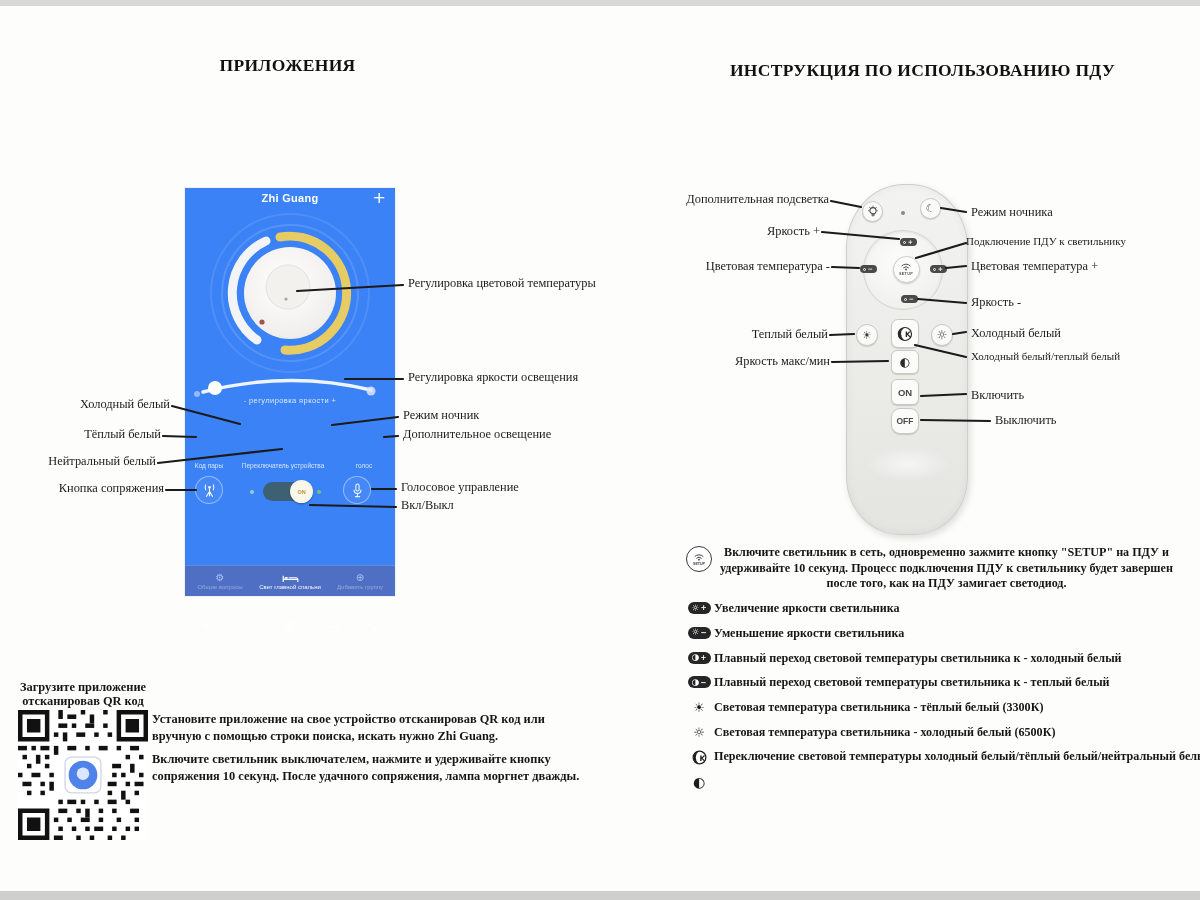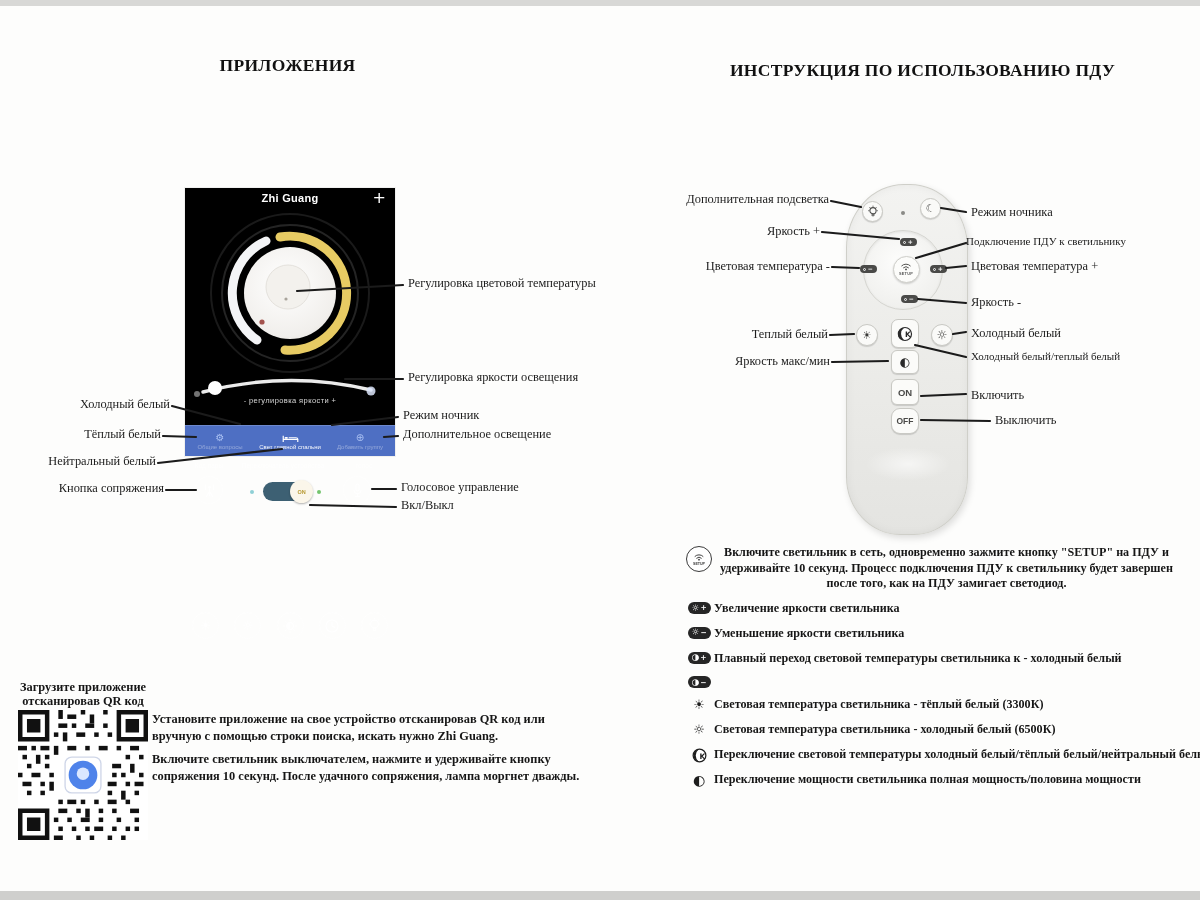--- a/index.html
+++ b/index.html
@@ -7,21 +7,21 @@
         font-family:"Liberation Serif","DejaVu Serif",serif;color:#1a1a1a;}
   .edge{position:absolute;left:0;width:100%;}
   .edge.top{top:0;height:6px;background:#d8d8d6;}
   .edge.bot{bottom:0;height:9px;background:#cfcfcd;}
   .abs{position:absolute;}
   .title{position:absolute;font-weight:700;font-size:17.5px;color:#111;text-align:center;line-height:1.55;letter-spacing:.3px;}
   .lbl{position:absolute;font-weight:400;font-size:12.4px;color:#1c1c1c;white-space:nowrap;line-height:1;}
   .lbl.sm{font-size:11px;}
   .para{position:absolute;font-weight:700;font-size:12.4px;line-height:1.35;color:#161616;}
   
-  .phone{position:absolute;left:185px;top:188px;width:210px;height:268px;background:#000000;box-shadow:0 0 0 1px rgba(0,0,0,.05);}
+  .phone{position:absolute;left:185px;top:188px;width:210px;height:408px;background:#3b82f6;box-shadow:0 0 0 1px rgba(0,0,0,.05);}
   .phone-header{position:absolute;top:4px;left:0;width:100%;text-align:center;
         font:700 11px "Liberation Sans","DejaVu Sans",sans-serif;color:#fff;letter-spacing:.3px;}
   .phone-add{position:absolute;top:0px;right:9px;font:400 16px "DejaVu Sans",sans-serif;color:#fff;}
   .slider-caption{position:absolute;top:208px;left:0;width:100%;text-align:center;
         font:400 7.5px "Liberation Sans","DejaVu Sans",sans-serif;color:rgba(255,255,255,.82);letter-spacing:.4px;}
   .icon-row{position:absolute;top:424px;left:7px;right:7px;height:28px;display:flex;justify-content:space-between;}
   .app-ic{width:27px;height:27px;border:1px solid rgba(255,255,255,.42);border-radius:50%;
         display:flex;align-items:center;justify-content:center;box-sizing:border-box;}
   .glyph{font-family:"DejaVu Sans",sans-serif;line-height:1;}
   .row2-labels{position:absolute;top:274px;left:0;width:100%;display:grid;grid-template-columns:48px 1fr 62px;
@@ -343,20 +343,21 @@
         </div>
       <div class="leg-txt">Плавный переход световой температуры светильника к - холодный белый</div>
     </div>
     <div class="leg-row">
       <div class="leg-ic">
           <div class="leg-pill">
             <span class="s">◑</span>
             <span class="sg">−</span>
           </div>
         </div>
+      <div class="leg-txt">Плавный переход световой температуры светильника к - теплый белый</div>
     </div>
     <div class="leg-row">
       <div class="leg-ic">
           <span class="glyph" style="font-size:13px;color:#1d1d1d;">☀</span>
         </div>
       <div class="leg-txt">Световая температура светильника - тёплый белый (3300К)</div>
     </div>
     <div class="leg-row">
       <div class="leg-ic">
           <span class="glyph" style="font-size:13px;color:#1d1d1d;">☼</span>
@@ -370,21 +371,20 @@
           <path d="M7 1.6 a6.5 6.5 0 0 0 0 12.8 a8.3 8.3 0 0 1 0 -12.8 z" fill="#1d1d1d"></path>
           <text x="8" y="11.2" font-size="8" font-weight="bold" fill="#1d1d1d" font-family="DejaVu Sans">K</text>
         </svg>
       </div>
       <div class="leg-txt">Переключение световой температуры холодный белый/тёплый белый/нейтральный белый</div>
     </div>
     <div class="leg-row">
       <div class="leg-ic">
           <span class="glyph" style="font-size:14px;color:#1d1d1d;">◐</span>
         </div>
-      <div class="leg-txt">Переключение мощности светильника полная мощность/половина мощности</div>
     </div>
   </div>
 
   <div class="para" style="left:10px;top:680px;width:146px;text-align:center;line-height:1.15;">
     <div>Загрузите приложение</div>
     <div>отсканировав QR код</div>
   </div>
   <svg class="abs" style="left:18px;top:710px;" width="130" height="130" viewBox="0 0 29 29">
     <rect x="0" y="0" width="29" height="29" fill="#fff"></rect>
     <g fill="#111">

